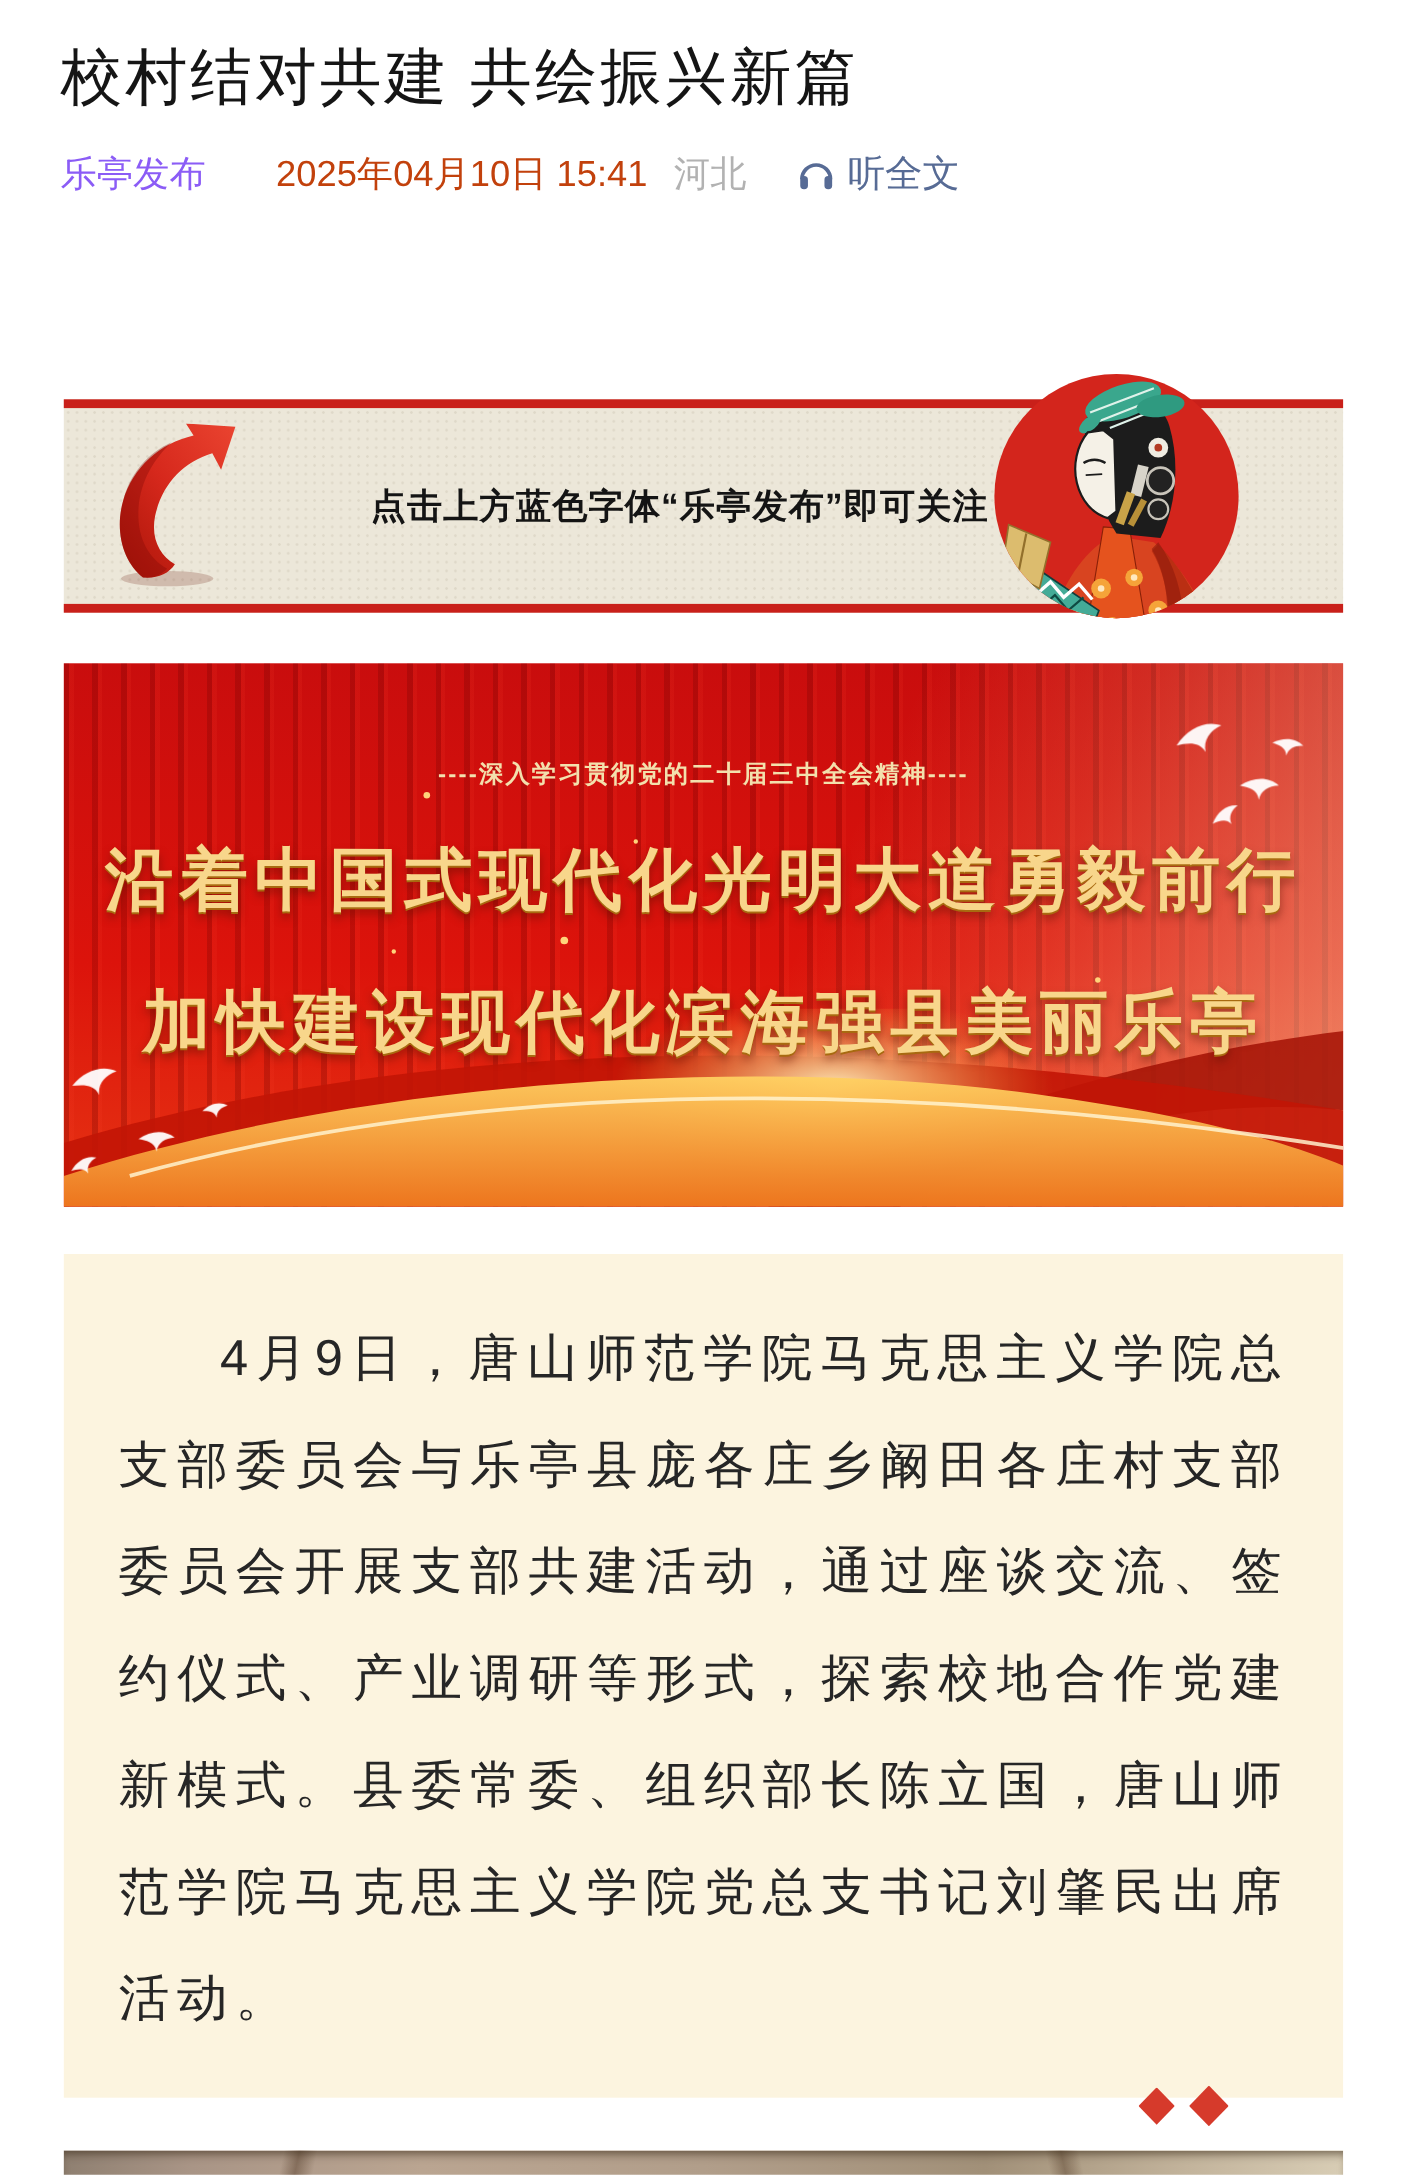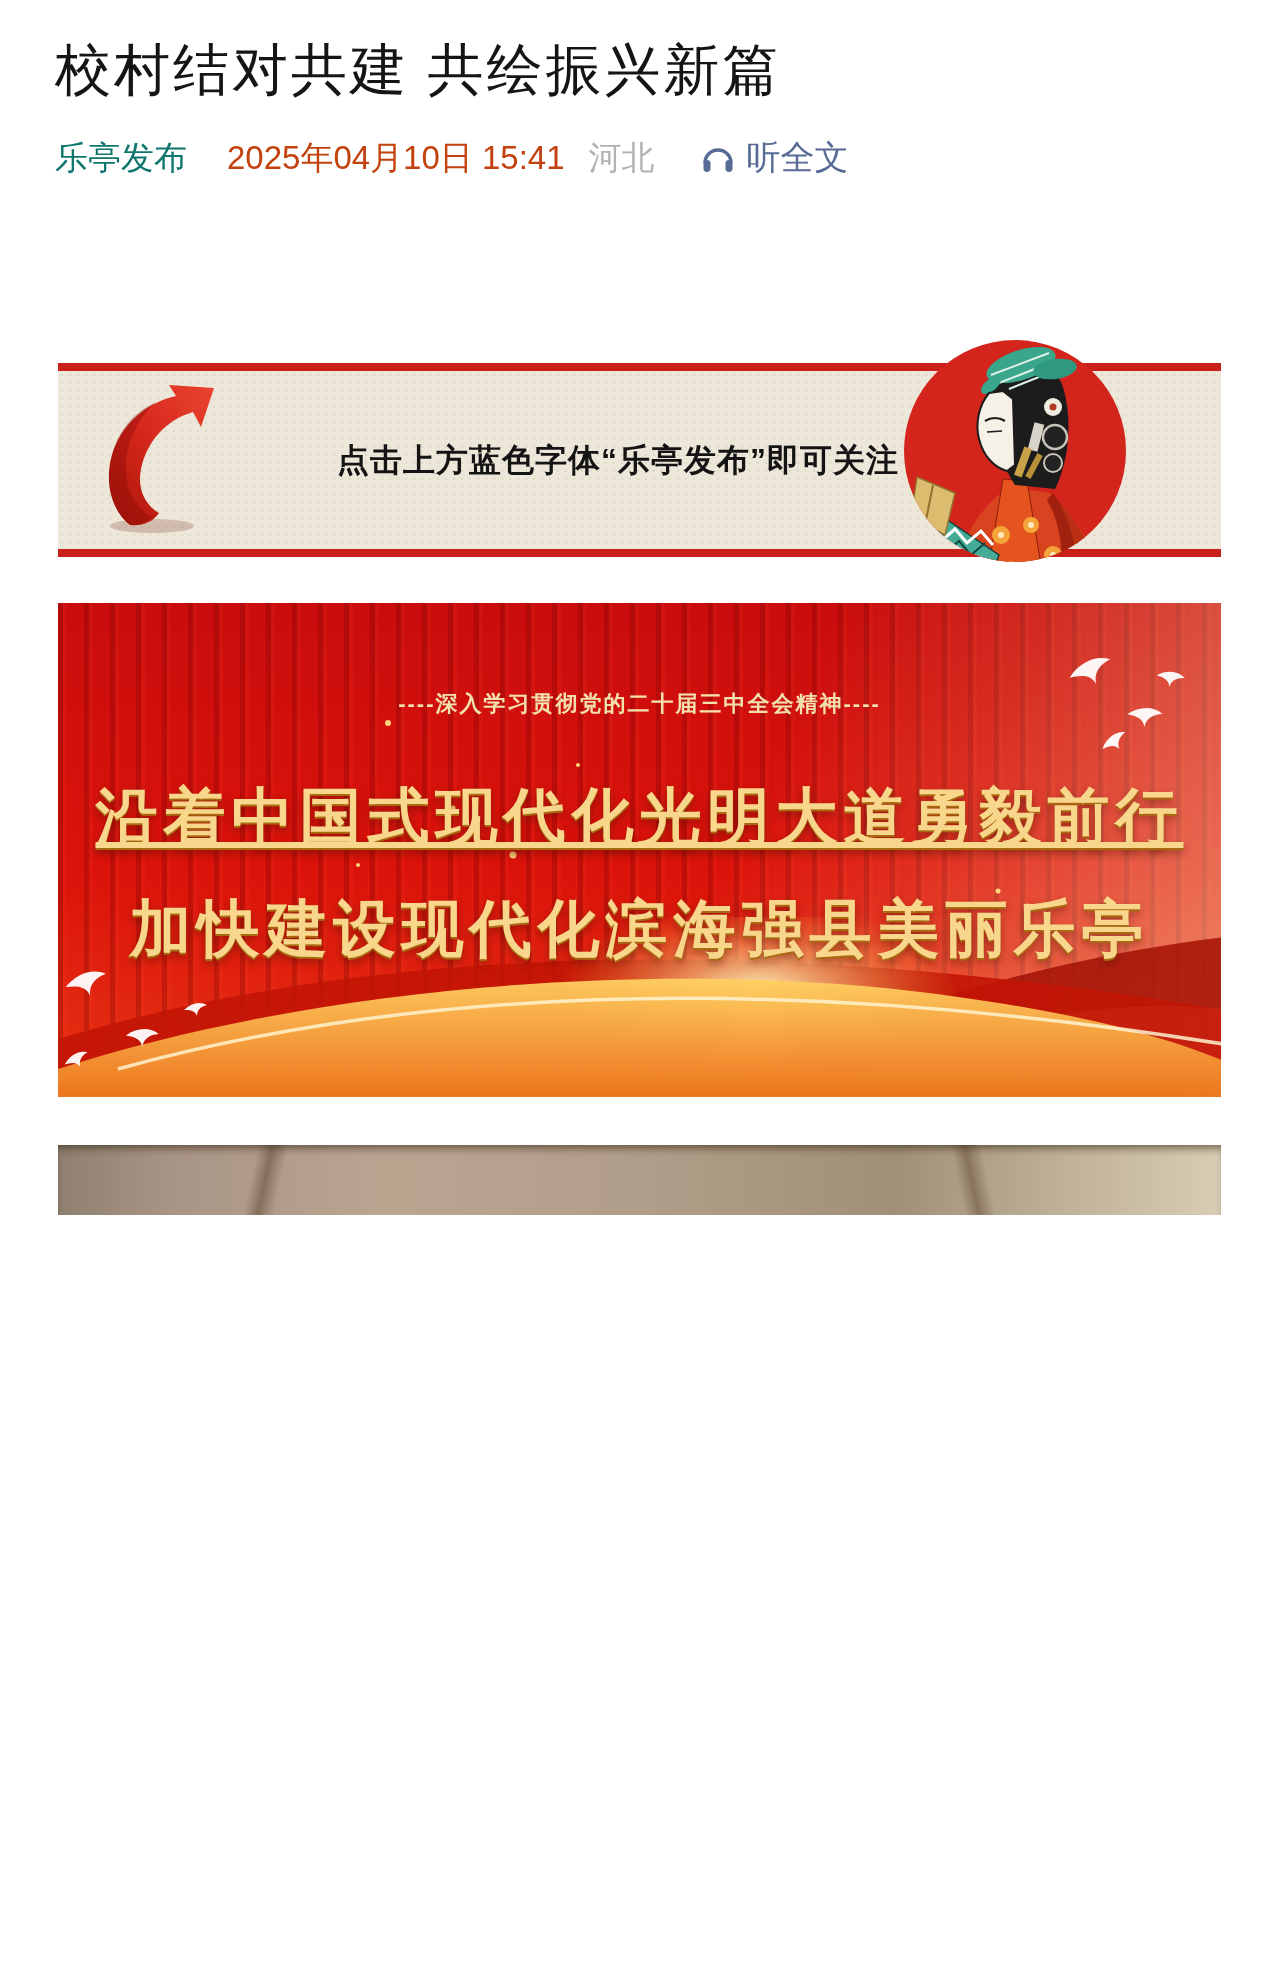--- a/index.html
+++ b/index.html
@@ -15,21 +15,21 @@
     margin:36px 55px 0 55px;
     font-size:56px;line-height:68px;font-weight:400;
     letter-spacing:3px;color:#151515;
   }
 
   
   .meta{
     margin:32px 55px 0 55px;height:44px;
     display:flex;align-items:center;font-size:33px;
   }
-  .meta .src{color:#0f766e;margin-right:40px;cursor:pointer;}
+  .meta .src{color:#8b5cf6;margin-right:64px;cursor:pointer;}
   .meta .date{color:#c2410c;margin-right:24px;text-align:center;}
   .meta .loc{color:#b2b2b2;margin-right:44px;}
   .listen{display:flex;align-items:center;color:#576b95;cursor:pointer;}
   .listen svg{margin-right:10px;display:block;}
   .listen .lbl{font-size:34px;}
 
   
   .promo{
     margin:183px 58px 0 58px;height:178px;position:relative;
     background:#ece7d9;
@@ -61,21 +61,21 @@
   .kicker{
     position:absolute;top:86px;left:0;width:100%;text-align:center;
     font-size:22px;font-weight:700;letter-spacing:2px;color:#f3e0ad;
   }
   .bigline{
     position:absolute;left:0;width:100%;text-align:center;
     font-size:62px;font-weight:900;letter-spacing:6px;color:#f8d68b;
     text-shadow:0 2px 0 #a86a10, 0 5px 9px rgba(80,15,0,.5);
     white-space:nowrap;
   }
-  .big1{top:172px;text-decoration:underline;}
+  .big1{top:155px;}
   .big2{top:284px;}
   .slogan-deco{position:absolute;inset:0;pointer-events:none;}
   .waves{position:absolute;bottom:0;left:0;}
 
   
   .bodybox{
     margin:43px 58px 0 58px;height:685px;position:relative;
     background:#fcf4df;
     padding:46px 49px 36px 50px;
   }
@@ -241,16 +241,23 @@
           <circle cx="940" cy="288" r="2.5"></circle>
           <circle cx="520" cy="162" r="2"></circle>
       </g>
     </svg>
 
     <div class="kicker">----深入学习贯彻党的二十届三中全会精神----</div>
     <div class="bigline big1">沿着中国式现代化光明大道勇毅前行</div>
     <div class="bigline big2">加快建设现代化滨海强县美丽乐亭</div>
   </div>
 
+  <div class="bodybox">
+    <p>4月9日，唐山师范学院马克思主义学院总支部委员会与乐亭县庞各庄乡阚田各庄村支部委员会开展支部共建活动，通过座谈交流、签约仪式、产业调研等形式，探索校地合作党建新模式。县委常委、组织部长陈立国，唐山师范学院马克思主义学院党总支书记刘肇民出席活动。</p>
+    <div class="diamonds">
+      <span class="diamond d1"></span>
+      <span class="diamond d2"></span>
+    </div>
+  </div>
 
   <div class="photo"></div>
 
 </div>
 
 </body></html>

